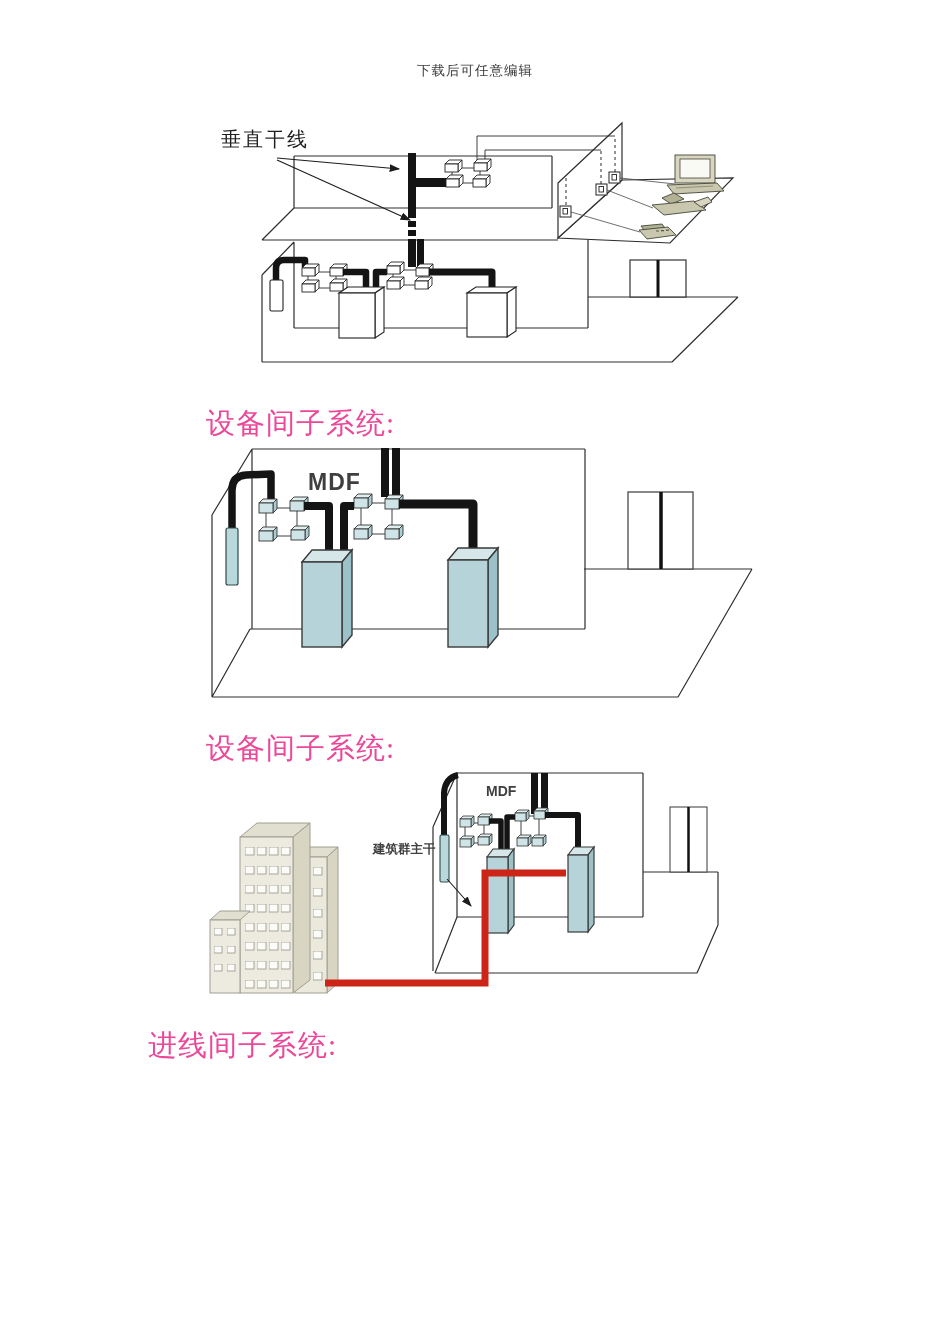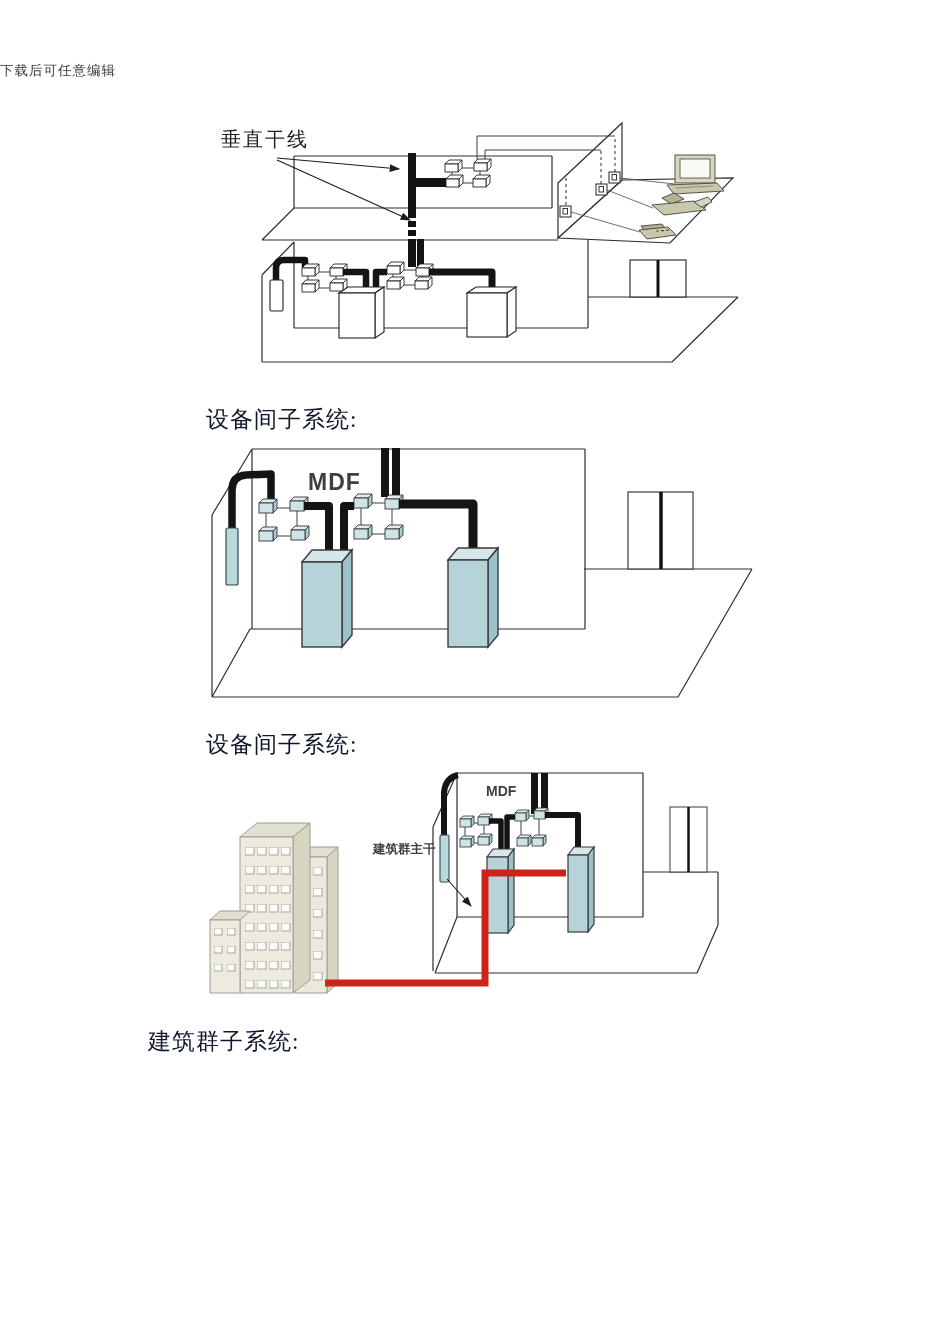--- a/index.html
+++ b/index.html
@@ -1,25 +1,25 @@
 <!DOCTYPE html>
 <html><head>
 <meta charset="utf-8">
 <style>
   html,body{margin:0;padding:0;}
   body{
     width:950px;height:1344px;position:relative;background:#ffffff;
     font-family:"Liberation Serif","DejaVu Serif",serif;overflow:hidden;
   }
   .hdr{
-    position:absolute;top:62px;left:0;right:0;text-align:left;
+    position:absolute;top:62px;left:0;right:0;text-align:center;
     font-size:13.5px;color:#3a3a3a;letter-spacing:1px;
   }
   .sec{
-    position:absolute;font-size:23px;color:#0f172a;letter-spacing:1px;
+    position:absolute;font-size:29px;color:#ec4899;letter-spacing:1px;
   }
   #sec1{left:206px;top:404px;}
   #sec2{left:206px;top:729px;}
   #sec3{left:148px;top:1026px;}
   svg{position:absolute;}
   #fig1{left:215px;top:108px;}
   #fig2{left:205px;top:440px;}
   #fig3{left:195px;top:765px;}
   .ln{stroke:#2e2e2e;stroke-width:1.2;fill:none;}
   .thin{stroke:#2a2a2a;stroke-width:.9;fill:none;}
@@ -293,13 +293,13 @@
   </g>
   <g stroke="#3a3a3a" stroke-width="1.2">
     <path d="M373,90 L379,82 H399 L393,90 Z" fill="#d6e7ea"></path>
     <path d="M393,90 L399,82 V159 L393,167 Z" fill="#9cc2c9"></path>
     <rect x="373" y="90" width="20" height="77" fill="#b5d3d8"></rect>
   </g>
 
   <path d="M130,218 H290 V108 H371" stroke="#cd2418" stroke-width="7" fill="none" stroke-linejoin="miter" stroke-linecap="butt"></path>
 </svg>
 
-<div class="sec" id="sec3">建筑群子系统:</div>
+<div class="sec" id="sec3">进线间子系统:</div>
 
 </body></html>

